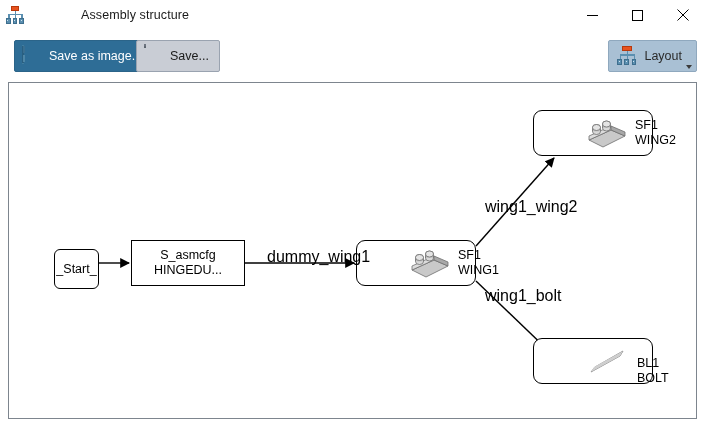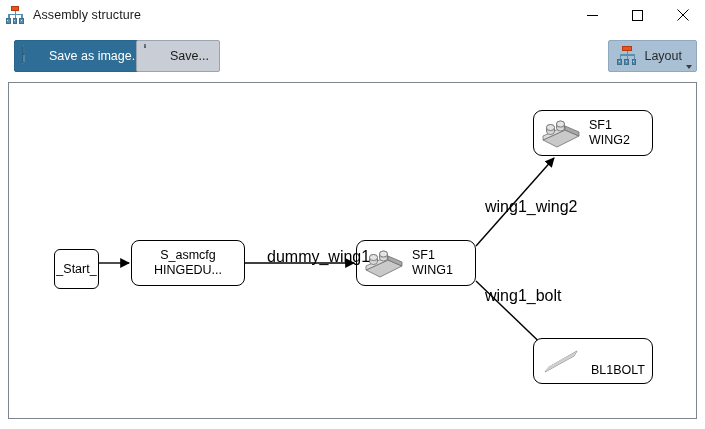--- a/index.html
+++ b/index.html
@@ -16,20 +16,21 @@
   }
 
   
   .titlebar {
     position: absolute;
     left: 0; top: 0;
     width: 705px; height: 30px;
     background: #ffffff;
     display: flex;
     align-items: center;
+    gap: 48px;
   }
   .title-icon {
     width: 18px; height: 18px;
     margin-left: 6px;
     position: relative;
     flex: none;
   }
   .title-text {
     font-size: 12.5px;
     color: #1a1a1a;
@@ -243,22 +244,22 @@
   }
   .node .txt {
     line-height: 15px;
     white-space: pre-line;
   }
   .node-start {
     border-radius: 6px;
     justify-content: center;
     text-align: center;
   }
-  .node-rect { border-radius: 8px; justify-content: center; text-align: center; }
-  .node-round { border-radius: 9px; }
+  .node-rect { border-radius: 0; justify-content: center; text-align: center; }
+  .node-round { border-radius: 9px; padding-left: 46px; }
   .node-icon {
     flex: none;
     margin-left: 7px;
     margin-right: 8px;
   }
 
   
   .sf-icon {
     position: relative;
     width: 40px; height: 30px;
@@ -427,21 +428,21 @@
     </span>
   </div>
 
   <div class="node node-round" style="left:524px; top:255px; width:120px; height:46px;">
     <span class="node-icon bolt-icon">
       <svg width="42" height="30" viewBox="0 0 42 30">
         <polygon points="4,26 8,21 36,5 33,10" fill="#b5b5b5" stroke="#7a7a7a" stroke-width="0.8"></polygon>
         <polygon points="4,26 33,10 36,5 7,21" fill="#cfcfcf" stroke="none"></polygon>
       </svg>
     </span>
-    <span style="display:flex;margin-top:19px;">
+    <span style="display:flex;flex-direction:column;margin-top:19px;">
       <span class="txt">BL1</span>
       <span class="txt">BOLT</span>
     </span>
   </div>
 
   <div class="edge-label" style="left:258px; top:165px;text-align:center;">dummy_wing1</div>
   <div class="edge-label" style="left:476px; top:115px;">wing1_wing2</div>
   <div class="edge-label" style="left:476px; top:204px;">wing1_bolt</div>
 
 </div>

